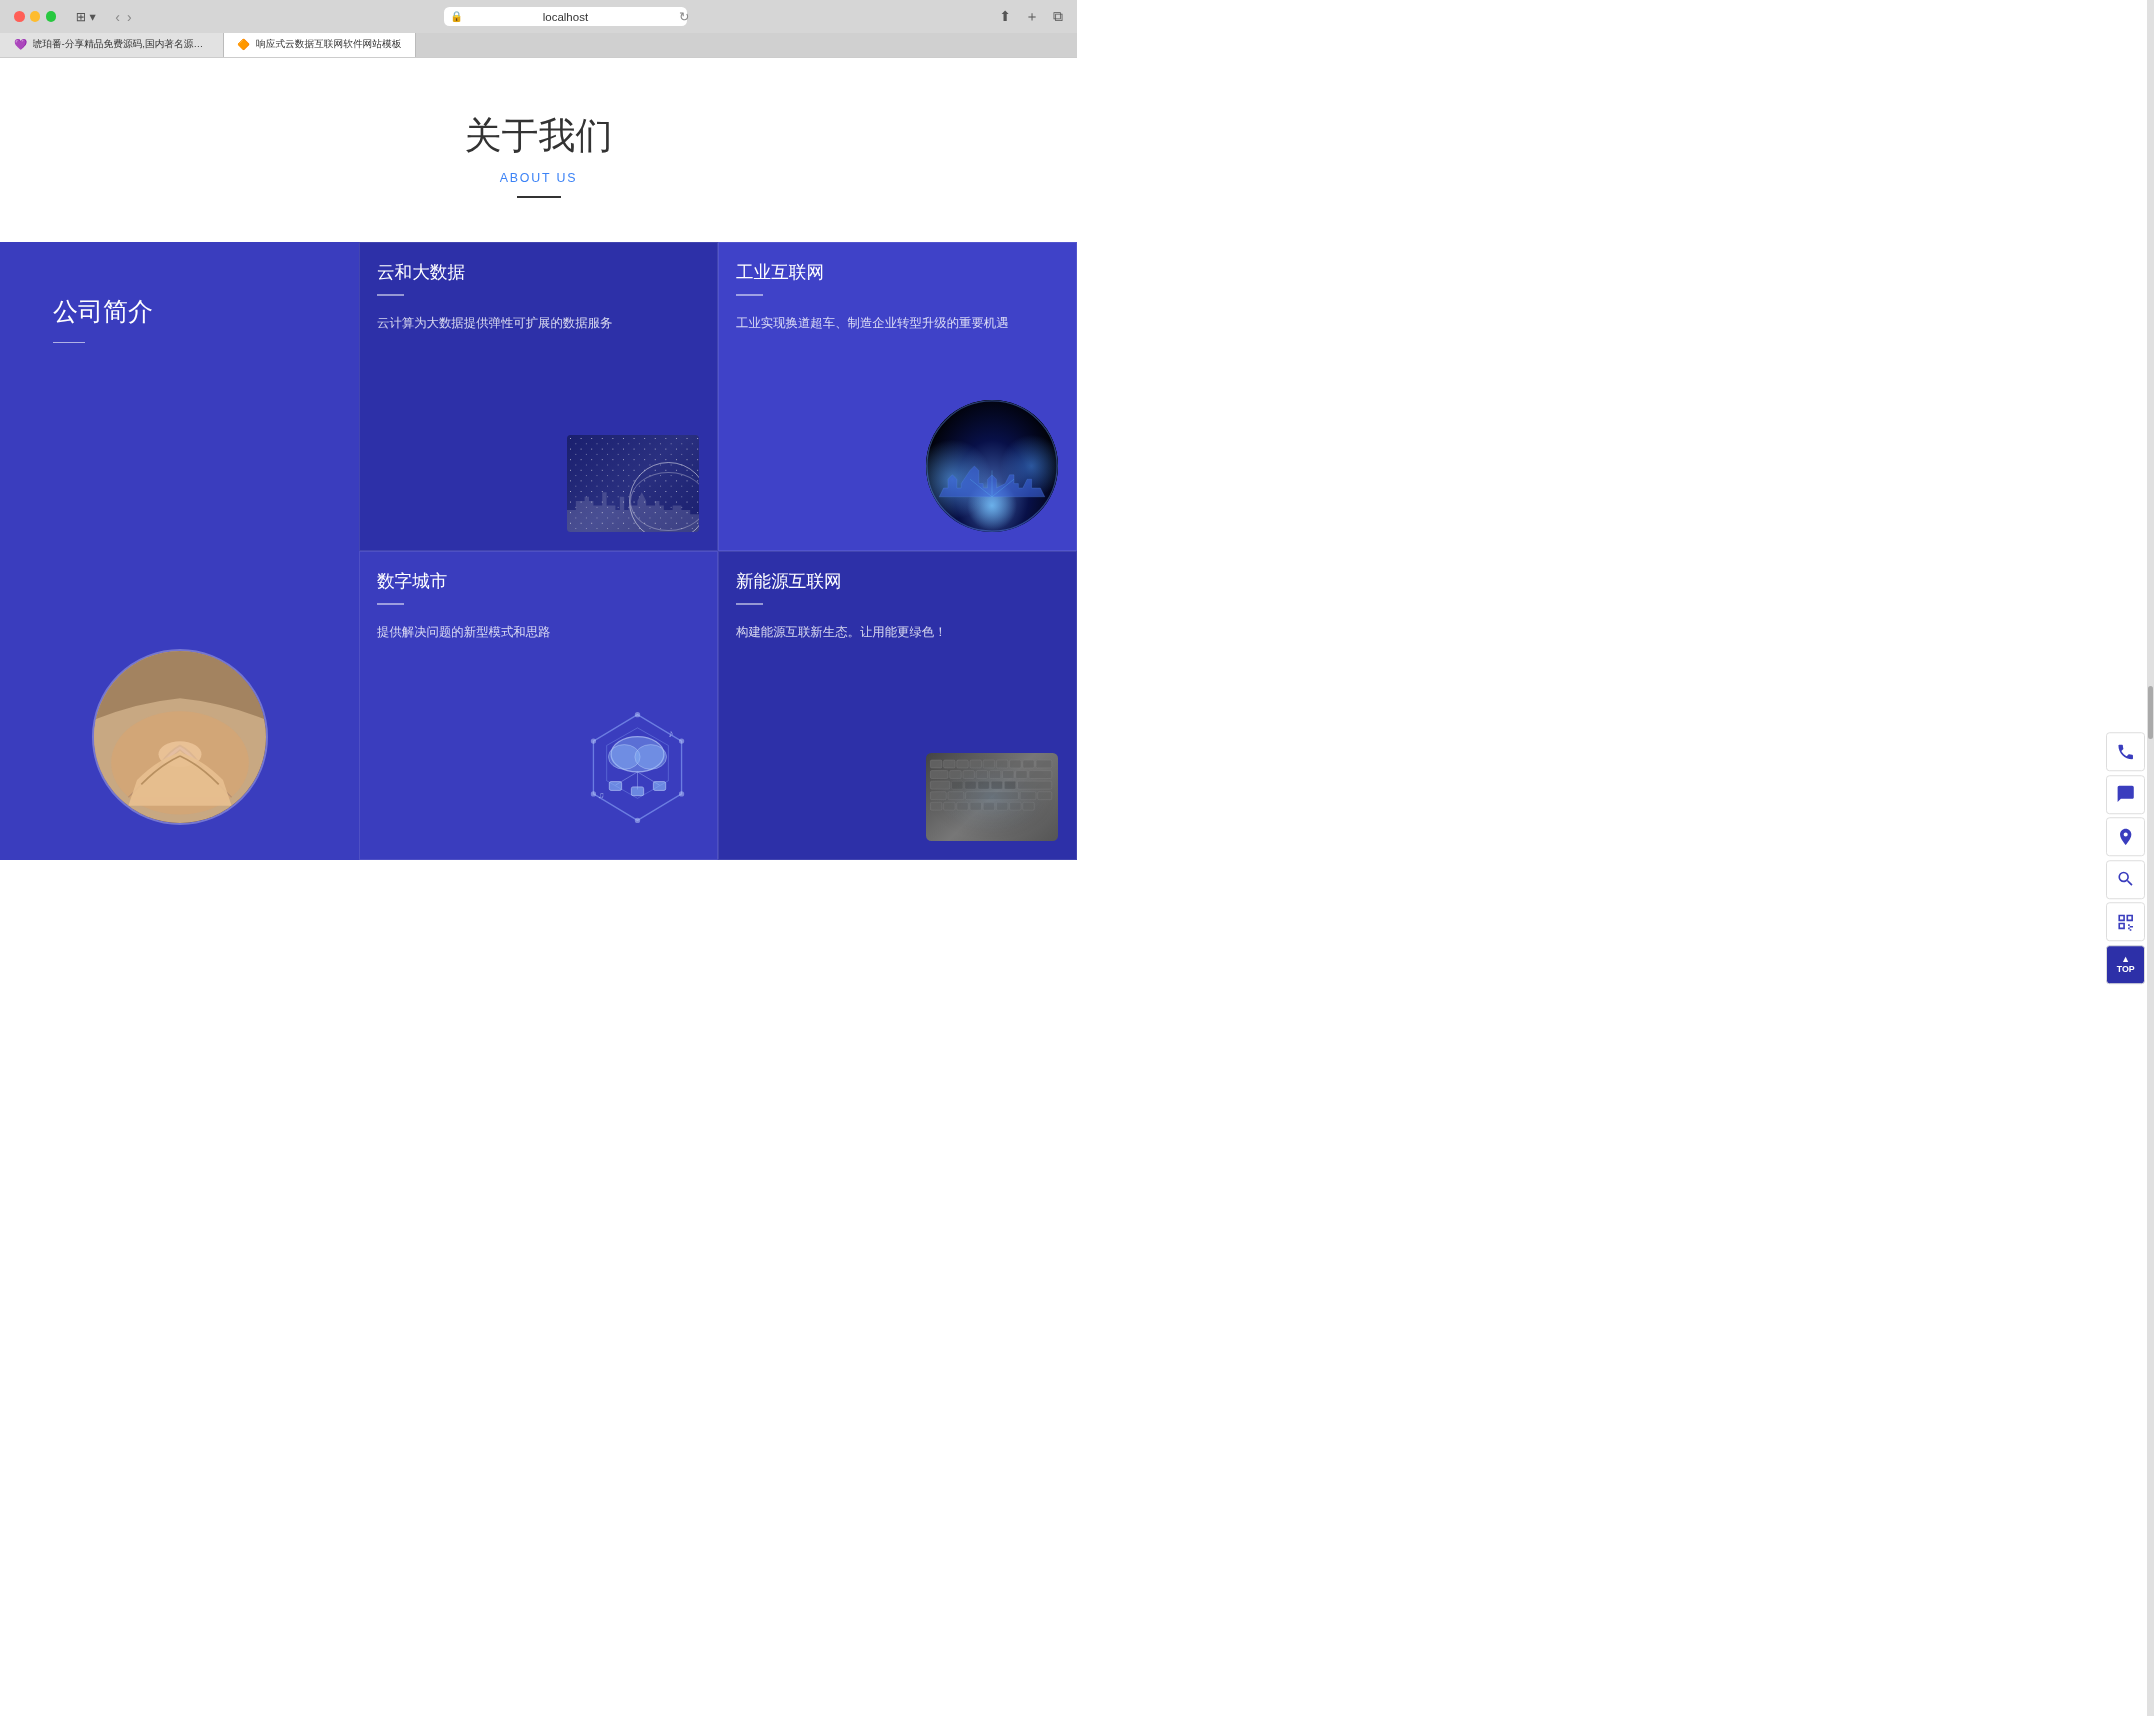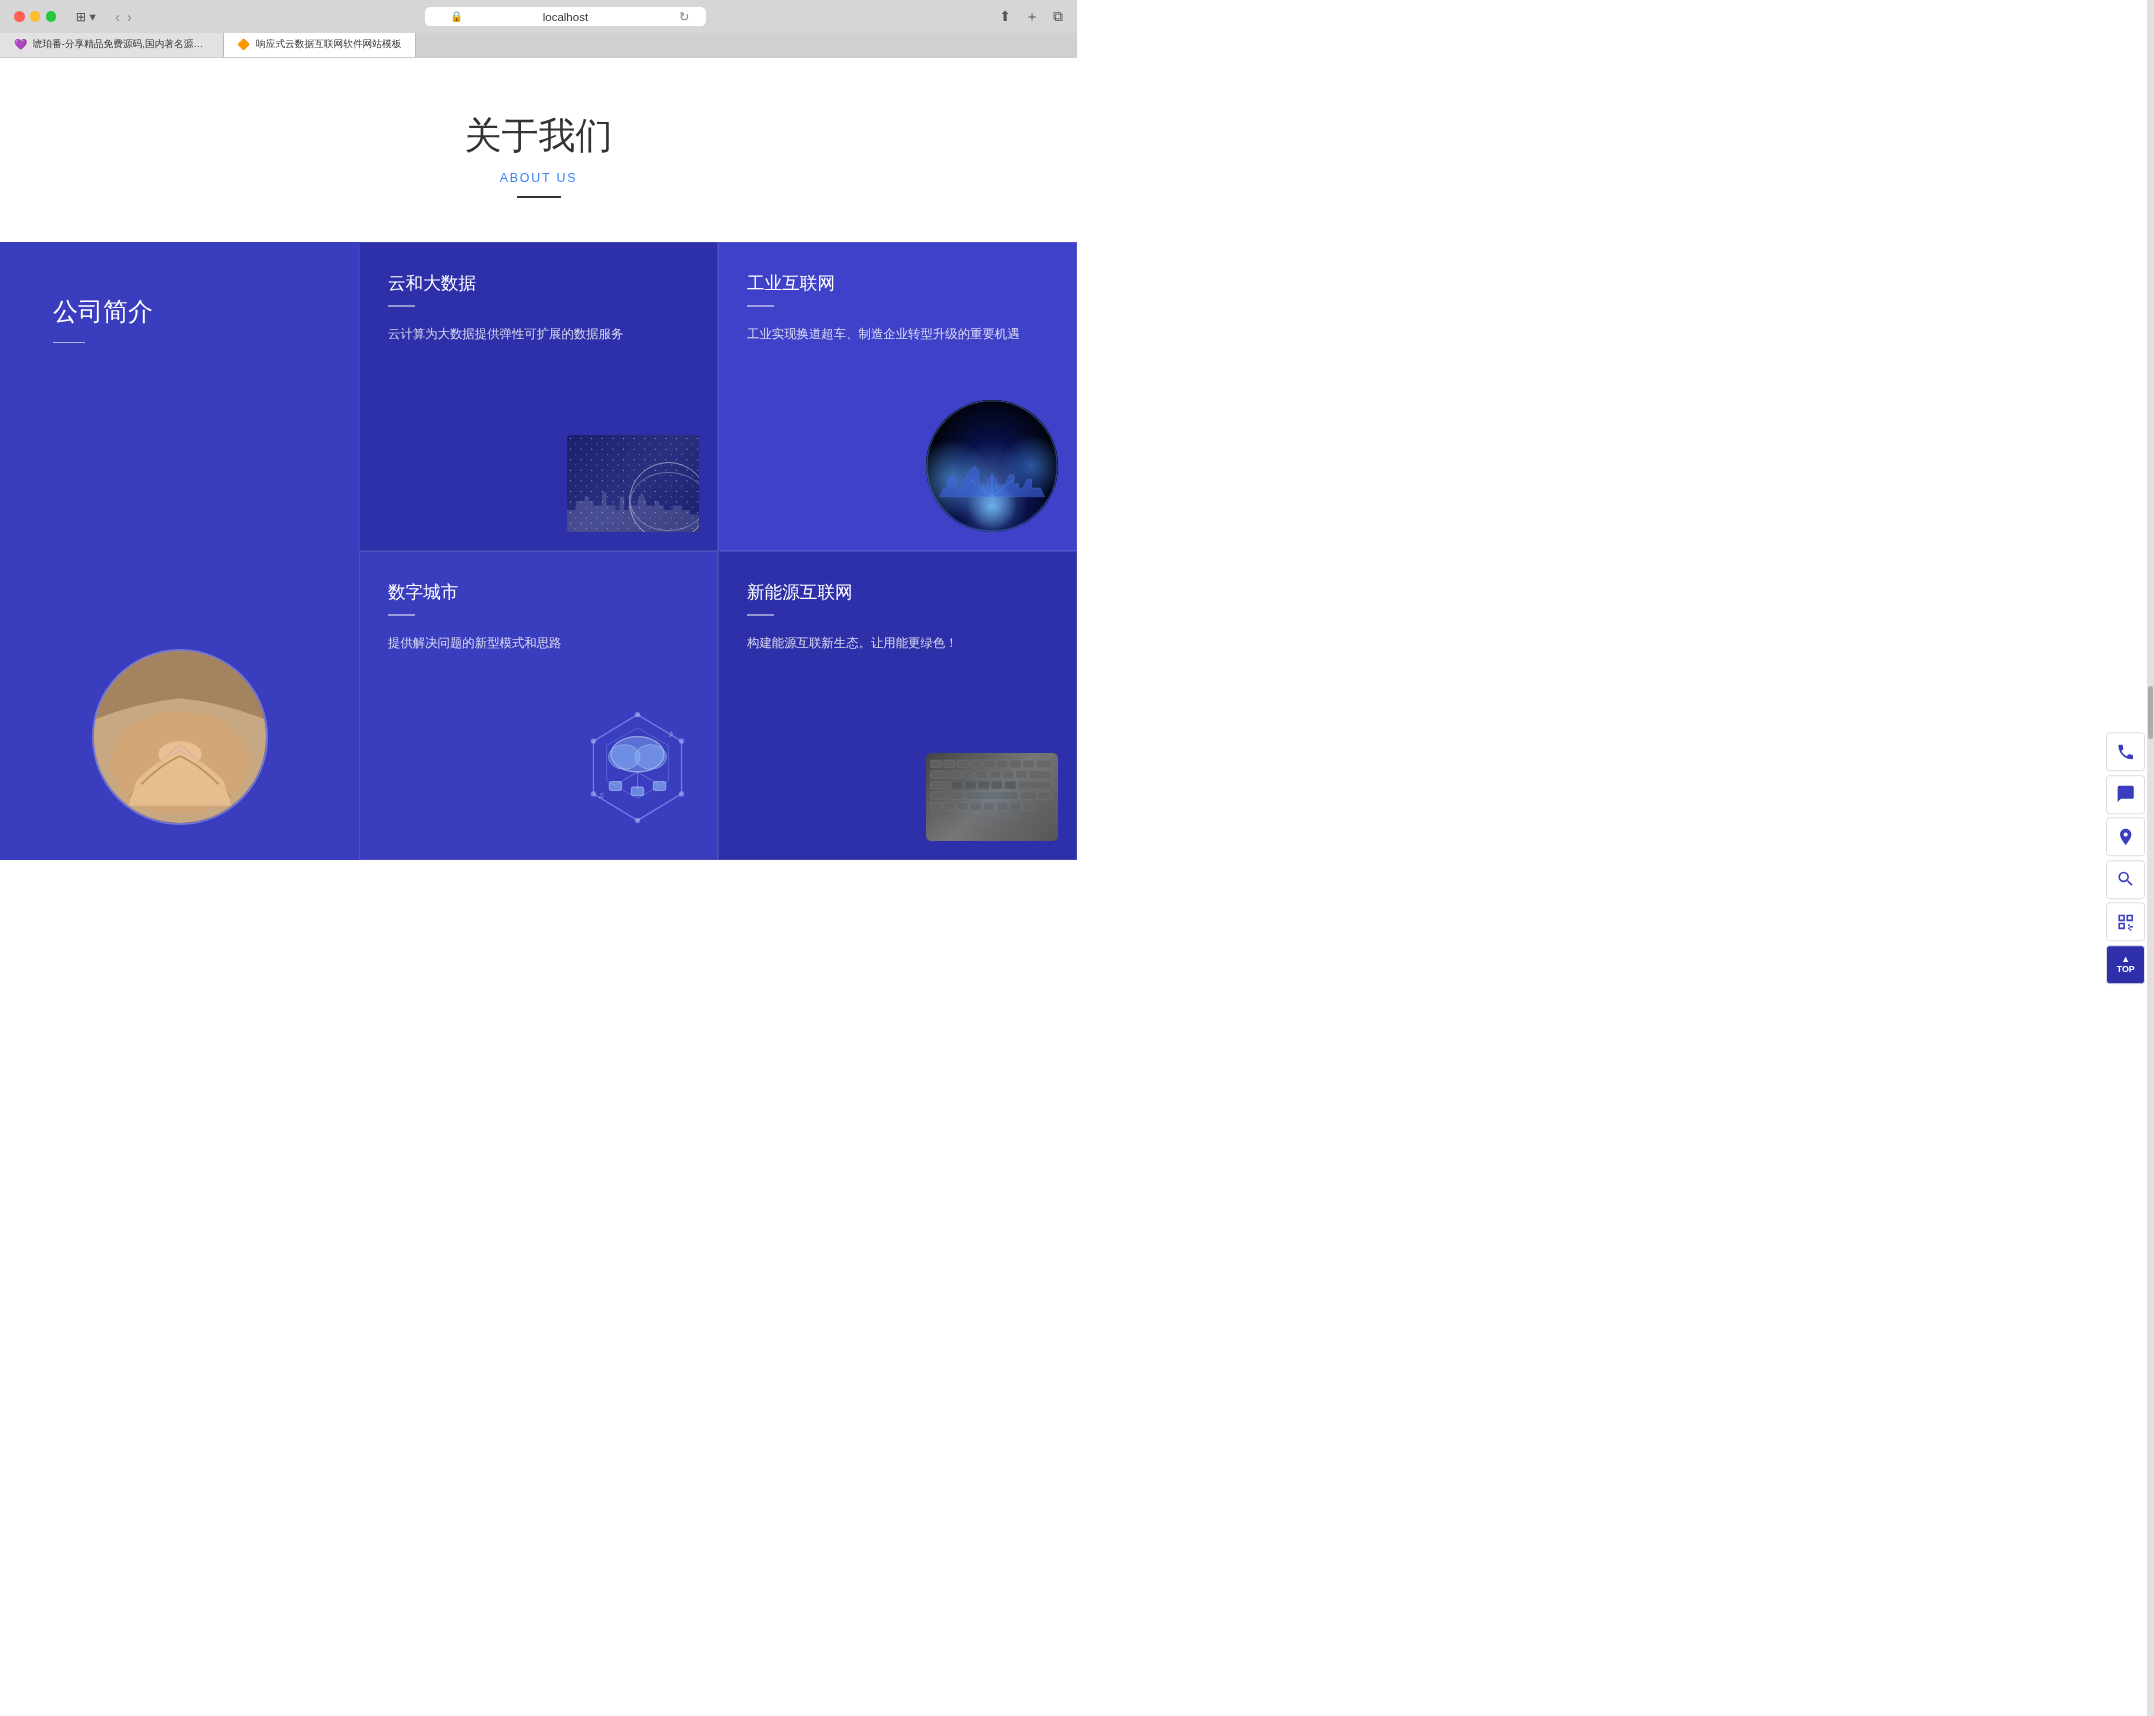--- a/index.html
+++ b/index.html
@@ -19,21 +19,21 @@
     .tl-yellow { background: #febc2e; }
     .tl-green { background: #28c840; }
     .browser-sidebar-btn { background: none; border: none; font-size: 12.4px; color: #555; margin-left: 8.8px; }
     .browser-nav { display: flex; gap: 7px; margin-left: 8.8px; }
     .browser-nav button { background: none; border: none; font-size: 14px; color: #888; cursor: pointer; }
     .browser-addressbar {
       flex: 1; display: flex; align-items: center; justify-content: center; position: relative;
     }
     .browser-url {
       background: #fff; border: none; border-radius: 5.3px; padding: 3.5px 26.5px; font-size: 11.5px; color: #333;
-      text-align: center; width: 281px; outline: none;
+      text-align: center; width: 243px; outline: none;
     }
     .browser-lock { position: absolute; left: calc(50% - 115px); color: #888; font-size: 10.6px; }
     .browser-reload { position: absolute; right: calc(50% - 124px); color: #888; font-size: 12.4px; cursor: pointer; }
     .browser-actions { display: flex; gap: 14px; color: #555; font-size: 14px; }
 
     .browser-tabs {
       display: flex; background: #d0d0d0;
     }
     .browser-tab {
       display: flex; align-items: center; gap: 5.3px; padding: 5.3px 14px; font-size: 9.7px; color: #333;
@@ -104,21 +104,21 @@
       background: linear-gradient(135deg, #e8d5c0 0%, #c8a882 30%, #8b6b4a 60%, #5a4535 100%);
       display: flex; align-items: center; justify-content: center; position: relative; overflow: hidden;
     }
     
     .hands-svg { width: 100%; height: 100%; }
 
     
     .grid-cell {
       background: #3a3dbe;
       color: #fff;
-      padding: 28px;
+      padding: 17px;
       position: relative;
       border: 0.9px solid rgba(255,255,255,0.1);
       overflow: hidden;
       min-height: 291px;
     }
     .grid-cell-dark { background: #2d30a8; }
     .grid-cell-medium { background: #3f42c8; }
 
     .grid-cell-title {
       font-size: 17.6px; font-weight: 400; margin-bottom: 10.6px; color: #fff;

